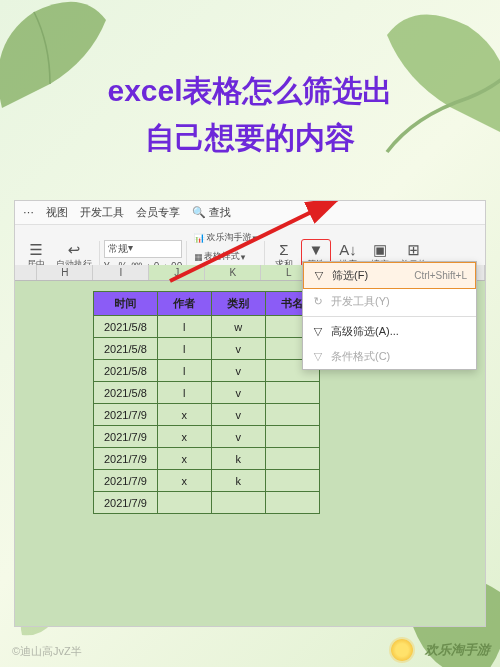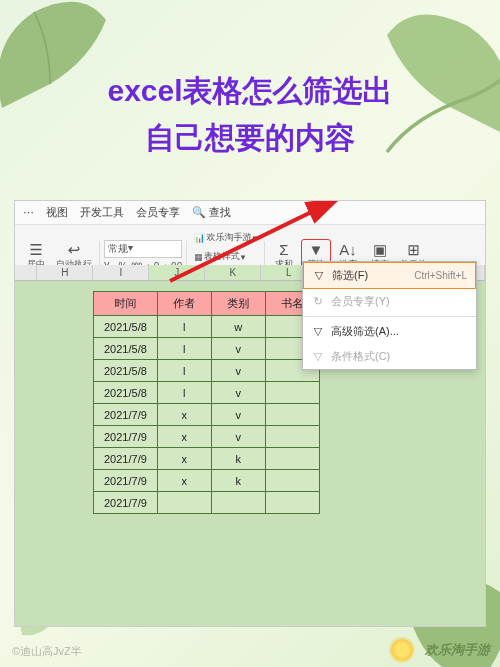--- a/index.html
+++ b/index.html
@@ -91,21 +91,21 @@
 .data-table {
   margin: 10px 0 0 78px;
   border-collapse: collapse; background: #d4e8c4;
 }
 .data-table th, .data-table td {
   border: 1.5px solid #4a7a3a;
   padding: 4px 10px; font-size: 11px;
   text-align: center; min-width: 54px; height: 22px;
   color: #222;
 }
-.data-table th { font-weight: normal; background: #fca5a5; }
+.data-table th { font-weight: bold; background: #8b5cf6; }
 
 .arrow {
   position: absolute; top: -20px; left: 145px; z-index: 25;
   pointer-events: none;
 }
 
 .watermark-bl {
   position: absolute; bottom: 8px; left: 12px;
   font-size: 11px; color: rgba(80,80,80,0.4); z-index: 30;
 }
@@ -215,21 +215,21 @@
   </div>
 
   <div class="dropdown">
     <div class="dd-item hl">
       <span class="ic">▽</span>
       <span>筛选(F)</span>
       <span class="short">Ctrl+Shift+L</span>
     </div>
     <div class="dd-item dis">
       <span class="ic">↻</span>
-      <span>会员专享(Y)</span>
+      <span>开发工具(Y)</span>
     </div>
     <div class="dd-sep"></div>
     <div class="dd-item">
       <span class="ic">▽</span>
       <span>高级筛选(A)...</span>
     </div>
     <div class="dd-item dis">
       <span class="ic">▽</span>
       <span>条件格式(C)</span>
     </div>

